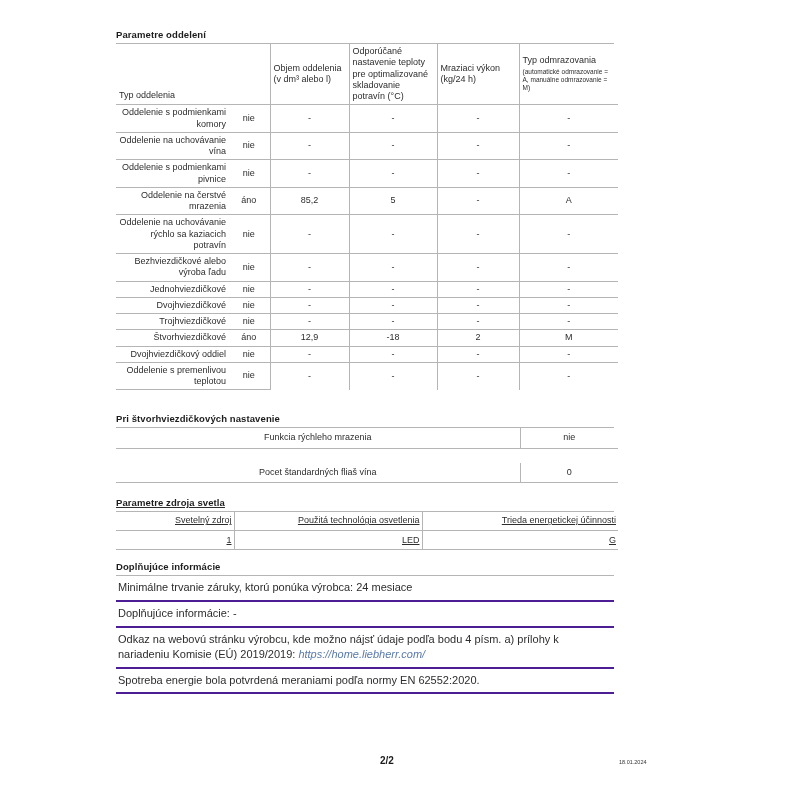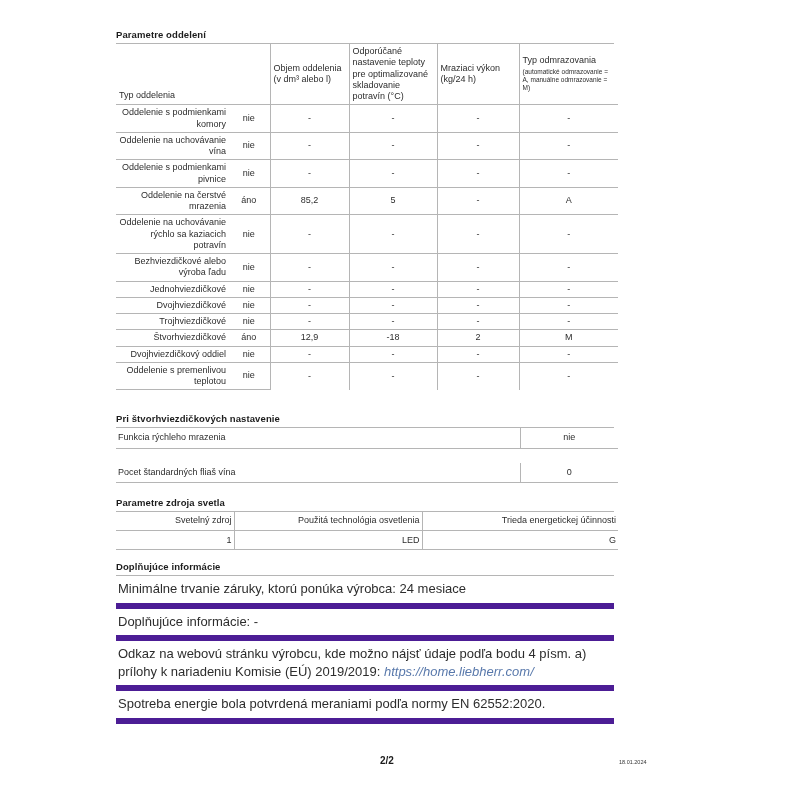--- a/index.html
+++ b/index.html
@@ -35,39 +35,39 @@
   .main-table td { padding: 2px 2px; vertical-align: middle; border-bottom: 1px solid #b5b5b5; }
   .main-table td.lbl { text-align: right; padding-left: 2px; }
   .main-table td.ans, .main-table td.val { text-align: center; }
   .vl { border-left: 1px solid #b5b5b5; }
   .main-table tbody tr:last-child td { border-bottom: none; }
   .main-table tbody tr:last-child td.lbl,
   .main-table tbody tr:last-child td.ans { border-bottom: 1px solid #b5b5b5; }
 
   
   .kv-table td { padding: 4px 2px; border-bottom: 1px solid #b5b5b5; vertical-align: middle; }
-  .kv-table td.k { text-align: left; }
+  .kv-table td.k { text-align: center; }
   .kv-table td.v { text-align: center; }
 
   
   .light-table td { padding: 3.5px 2px; text-align: right; border-bottom: 1px solid #b5b5b5; vertical-align: middle; }
 
   
   .info-row {
-    font-size: 13px; line-height: 1.35;
+    font-size: 11px; line-height: 1.35;
     padding: 4px 2px 5px 2px;
-    border-bottom: 6px solid #4c1d95;
+    border-bottom: 2px solid #4c1d95;
   }
   .link { color: #5878ab; cursor: pointer; font-style: italic; }
 
   
   .s1 { margin-top: 0; }
   .s2 { margin-top: 23px; }
   .s3 { margin-top: 14px; }
-  .s4 { margin-top: 14px; }
+  .s4 { margin-top: 14px; text-decoration: underline; }
   .s5 { margin-top: 11px; }
 
   
   .footer-page {
     position: absolute; top: 755px; left: 380px;
     font-size: 10px; font-weight: bold; color: #1c1c1c;
   }
   .footer-date {
     position: absolute; top: 759px; left: 619px;
     font-size: 5.5px; color: #333333;

